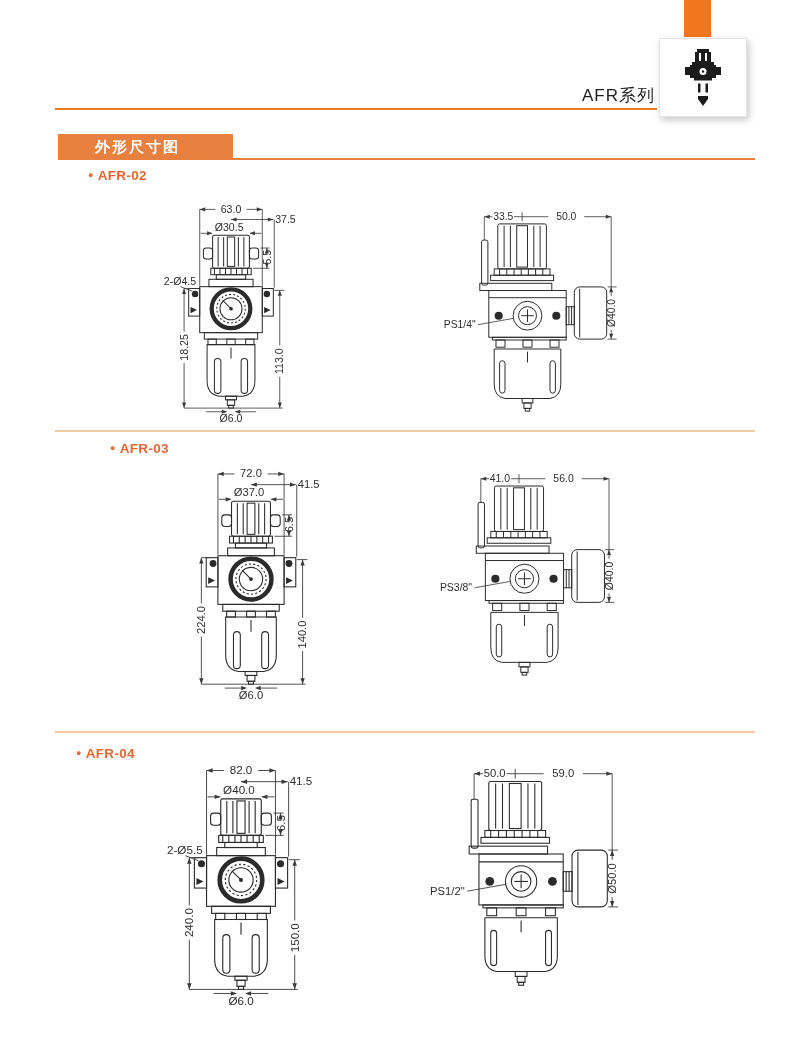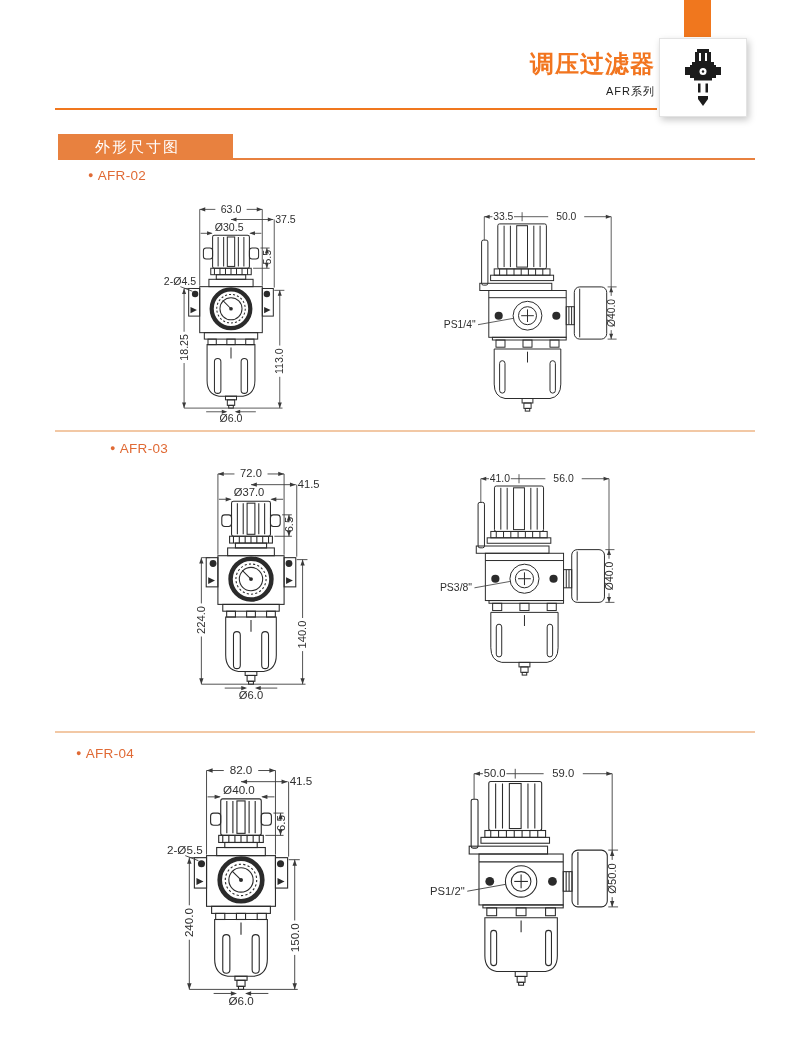--- a/index.html
+++ b/index.html
@@ -2,49 +2,48 @@
 <html><head>
 <meta charset="utf-8">
 <style>
   html,body{margin:0;padding:0;background:#fff;}
   #page{position:relative;width:800px;height:1050px;background:#fff;overflow:hidden;
         font-family:"Liberation Sans","DejaVu Sans",sans-serif;}
   .abs{position:absolute;}
   
   .tab{left:684px;top:0;width:27px;height:37px;background:#F0771E;}
   .title{right:145px;top:48px;font-size:24px;font-weight:bold;color:#F2751F;letter-spacing:1px;}
-  .series{right:145px;top:84px;font-size:11px;color:#1d1d1d;letter-spacing:1px;}
+  .series{right:145px;top:84px;font-size:17px;color:#1d1d1d;letter-spacing:1px;}
   .hline{left:55px;top:108px;width:602px;height:2px;background:#F0771E;}
   .prodbox{left:659px;top:38px;width:86px;height:77px;background:#fff;border:1px solid #e3e3e3;
            box-shadow:2px 3px 7px rgba(0,0,0,.22);display:flex;align-items:center;justify-content:center;}
   
   .secbar{left:58px;top:134px;width:175px;height:26px;background:#E8813F;color:#fff;
-          font-size:15px;font-weight:normal;line-height:26px;padding-left:37px;box-sizing:border-box;letter-spacing:2px;}
+          font-size:15px;font-weight:bold;line-height:26px;padding-left:37px;box-sizing:border-box;letter-spacing:2px;}
   .secline{left:58px;top:158px;width:697px;height:2px;background:#E8813F;}
   .divider{left:55px;height:2px;width:700px;background:#F2C8A5;}
-  .model{font-size:13.5px;font-weight:normal;color:#E06A35;letter-spacing:.3px;}
+  .model{font-size:13.5px;font-weight:bold;color:#E06A35;letter-spacing:.3px;}
   .model .b{font-size:9px;vertical-align:2px;margin-right:4px;}
   
   svg.draw{overflow:visible;}
   .geo line,.geo rect,.geo path,.geo circle{stroke:#2b2b2b;fill:none;stroke-width:1.1;}
   .geo .fillc{fill:#2b2b2b;stroke:none;}
   .geo .thick{stroke-width:4.6;}
   .geo .ticks{stroke-width:0.9;}
   .dim line{stroke:#3a3a3a;stroke-width:0.9;fill:none;}
   .dim path{fill:#3a3a3a;stroke:none;}
   .dim text{fill:#2f2f2f;font-size:11.5px;font-family:"Liberation Sans","DejaVu Sans",sans-serif;}
   .mini rect,.mini path,.mini circle{stroke:none;}
 </style>
 </head>
 <body>
 
 <div id="page">
 
   <div class="abs tab"></div>
-  <div class="abs title">调压过滤器</div>
   <div class="abs series">AFR系列</div>
   <div class="abs hline"></div>
   <div class="abs prodbox">
     <svg class="mini" width="46" height="62" viewBox="0 0 44 62">
       <g fill="#1c1c1c">
         <rect x="16" y="2" width="12" height="3"></rect>
         <rect x="14" y="5" width="16" height="10"></rect>
         <rect x="11" y="15" width="22" height="3"></rect>
         <rect x="9" y="18" width="26" height="13"></rect>
         <rect x="4" y="20" width="5" height="8"></rect>

